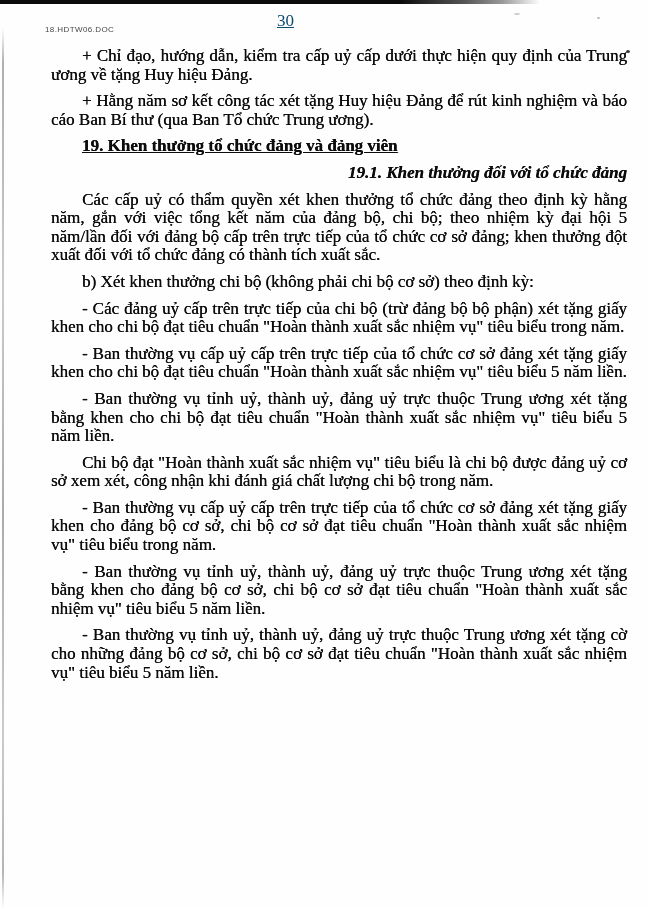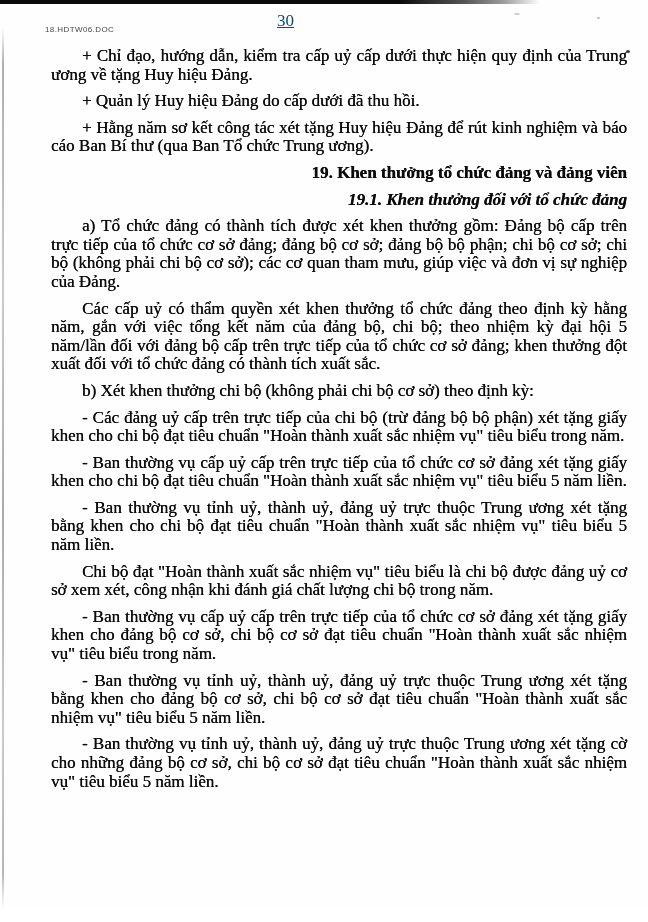--- a/index.html
+++ b/index.html
@@ -78,45 +78,43 @@
     font-size: 17px;
     line-height: 18.6px;
     text-align: justify;
     text-shadow: 0.25px 0 0 currentColor;
     margin-left: 14px;
   }
   .body-text p {
     margin: 0 0 8px 0;
     text-indent: 31px;
   }
-  .h-bold { font-weight: bold; text-align: right; }
+  .h-bold { font-weight: bold; text-align: left; text-decoration: underline; }
   .h-bold-italic { font-weight: bold; font-style: italic; text-align: right; }
 </style>
 </head>
 <body>
 
 <div class="page">
 
   <div class="top-bar"></div>
   <div class="left-line"></div>
   <div class="bottom-bar"></div>
   <div class="speck speck-a"></div>
   <div class="speck speck-b"></div>
   <div class="speck speck-c"></div>
 
   <div class="doc-ref">18.HDTW06.DOC</div>
   <div class="page-number">30</div>
 
   <div class="body-text">
     <p>+ Chỉ đạo, hướng dẫn, kiểm tra cấp uỷ cấp dưới thực hiện quy định của Trung ương về tặng Huy hiệu Đảng.</p>
-    <p>+ Quản lý Huy hiệu Đảng do cấp dưới đã thu hồi.</p>
     <p>+ Hằng năm sơ kết công tác xét tặng Huy hiệu Đảng để rút kinh nghiệm và báo cáo Ban Bí thư (qua Ban Tổ chức Trung ương).</p>
     <p class="h-bold">19. Khen thưởng tổ chức đảng và đảng viên</p>
     <p class="h-bold-italic">19.1. Khen thưởng đối với tổ chức đảng</p>
-    <p>a) Tổ chức đảng có thành tích được xét khen thưởng gồm: Đảng bộ cấp trên trực tiếp của tổ chức cơ sở đảng; đảng bộ cơ sở; đảng bộ bộ phận; chi bộ cơ sở; chi bộ (không phải chi bộ cơ sở); các cơ quan tham mưu, giúp việc và đơn vị sự nghiệp của Đảng.</p>
     <p>Các cấp uỷ có thẩm quyền xét khen thưởng tổ chức đảng theo định kỳ hằng năm, gắn với việc tổng kết năm của đảng bộ, chi bộ; theo nhiệm kỳ đại hội 5 năm/lần đối với đảng bộ cấp trên trực tiếp của tổ chức cơ sở đảng; khen thưởng đột xuất đối với tổ chức đảng có thành tích xuất sắc.</p>
     <p>b) Xét khen thưởng chi bộ (không phải chi bộ cơ sở) theo định kỳ:</p>
     <p>- Các đảng uỷ cấp trên trực tiếp của chi bộ (trừ đảng bộ bộ phận) xét tặng giấy khen cho chi bộ đạt tiêu chuẩn "Hoàn thành xuất sắc nhiệm vụ" tiêu biểu trong năm.</p>
     <p>- Ban thường vụ cấp uỷ cấp trên trực tiếp của tổ chức cơ sở đảng xét tặng giấy khen cho chi bộ đạt tiêu chuẩn "Hoàn thành xuất sắc nhiệm vụ" tiêu biểu 5 năm liền.</p>
     <p>- Ban thường vụ tỉnh uỷ, thành uỷ, đảng uỷ trực thuộc Trung ương xét tặng bằng khen cho chi bộ đạt tiêu chuẩn "Hoàn thành xuất sắc nhiệm vụ" tiêu biểu 5 năm liền.</p>
     <p>Chi bộ đạt "Hoàn thành xuất sắc nhiệm vụ" tiêu biểu là chi bộ được đảng uỷ cơ sở xem xét, công nhận khi đánh giá chất lượng chi bộ trong năm.</p>
     <p>- Ban thường vụ cấp uỷ cấp trên trực tiếp của tổ chức cơ sở đảng xét tặng giấy khen cho đảng bộ cơ sở, chi bộ cơ sở đạt tiêu chuẩn "Hoàn thành xuất sắc nhiệm vụ" tiêu biểu trong năm.</p>
     <p>- Ban thường vụ tỉnh uỷ, thành uỷ, đảng uỷ trực thuộc Trung ương xét tặng bằng khen cho đảng bộ cơ sở, chi bộ cơ sở đạt tiêu chuẩn "Hoàn thành xuất sắc nhiệm vụ" tiêu biểu 5 năm liền.</p>
     <p>- Ban thường vụ tỉnh uỷ, thành uỷ, đảng uỷ trực thuộc Trung ương xét tặng cờ cho những đảng bộ cơ sở, chi bộ cơ sở đạt tiêu chuẩn "Hoàn thành xuất sắc nhiệm vụ" tiêu biểu 5 năm liền.</p>
   </div>

